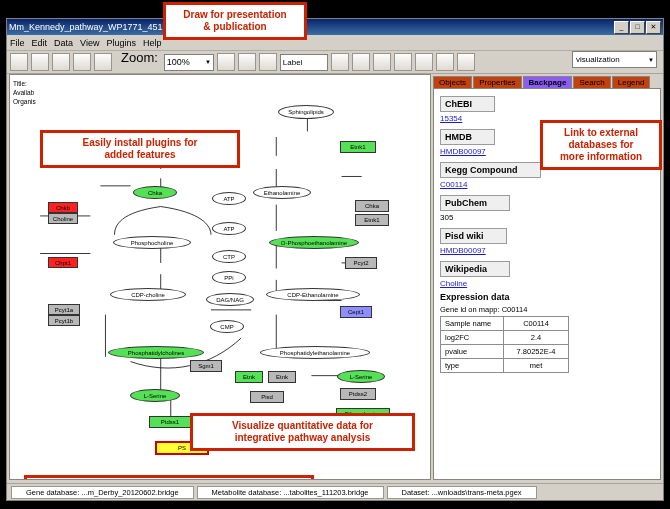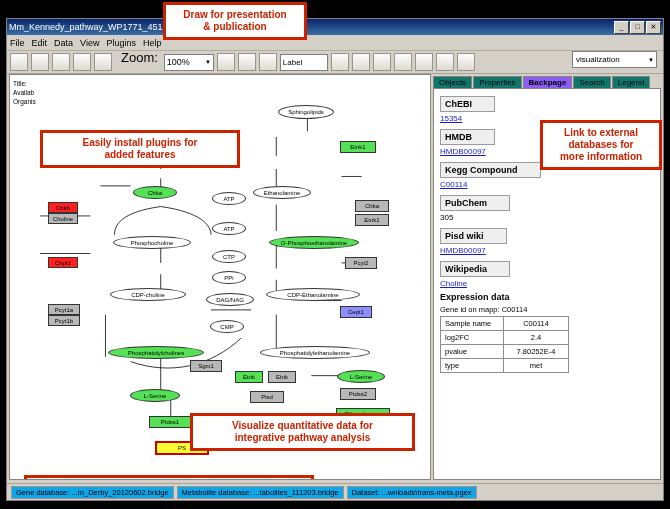--- a/index.html
+++ b/index.html
@@ -16,35 +16,35 @@
   .zoomlbl{font-size:13px;margin:0 3px 10px 6px;}
   .zoomsel{width:46px;height:15px;font-size:9px;background:#fff;border:1px solid #7f7f7f;display:flex;align-items:center;padding-left:2px;}
   .zoomsel .car{margin-left:auto;font-size:6px;padding-right:2px;}
   .txtbox{width:44px;height:15px;font-size:8px;background:#fff;border:1px solid #7f7f7f;display:flex;align-items:center;padding-left:2px;}
   .visdrop{position:absolute;right:6px;top:0;width:80px;height:15px;background:#fff;border:1px solid #7f7f7f;font-size:8px;display:flex;align-items:center;padding-left:3px;}
   .visdrop .car{margin-left:auto;font-size:6px;padding-right:2px;}
   .body{position:absolute;left:0;top:53px;right:0;bottom:18px;display:flex;}
   .canvas{position:relative;flex:1;background:#fff;border:1px solid #8a857c;margin:2px;overflow:hidden;}
   .side{width:228px;margin:2px 2px 2px 0;background:#d4d0c8;display:flex;flex-direction:column;}
   .tabs{display:flex;font-size:8px;height:14px;align-items:flex-end;}
-  .tab{padding:1px 5px;border:1px solid #8a857c;border-bottom:none;background:#0f766e;margin-right:1px;}
+  .tab{padding:1px 5px;border:1px solid #8a857c;border-bottom:none;background:#c2410c;margin-right:1px;}
   .tab.act{background:#8b5cf6;font-weight:bold;}
   .sidebody{flex:1;background:#fff;border:1px solid #8a857c;overflow:hidden;position:relative;padding:4px 6px;box-sizing:border-box;}
   .sec{margin-bottom:3px;}
   .seclabel{display:inline-block;background:#efefef;border:1px solid #9b9b9b;font-size:9px;font-weight:bold;padding:2px 22px 2px 4px;margin-bottom:2px;}
   .link{color:#1a1ad0;text-decoration:underline;font-size:8px;}
   .plain{font-size:8px;color:#000;}
   .exphead{font-size:9px;font-weight:bold;margin:4px 0 3px;}
   .geneid{font-size:7.5px;margin-bottom:2px;}
   table.extbl{border-collapse:collapse;font-size:7.5px;}
   table.extbl td{border:1px solid #8d8d8d;padding:2px 4px;background:#fff;}
   table.extbl td.c1{width:54px;}
   table.extbl td.c2{width:56px;text-align:center;}
   .statusbar{position:absolute;left:0;right:0;bottom:0;height:16px;background:#d4d0c8;border-top:1px solid #a9a49b;font-size:7.5px;display:flex;align-items:center;padding:0 4px;}
-  .sb-cell{border:1px solid #9b978f;padding:1px 4px;margin-right:3px;background:#0ea5e9;}
+  .sb-cell{border:1px solid #9b978f;padding:1px 14px;margin-right:3px;background:#ffffff;}
   
   .cv-left{position:absolute;left:3px;top:4px;font-size:6.5px;line-height:9px;color:#000;}
   .node{position:absolute;border:1px solid #333;font-size:6px;text-align:center;box-sizing:border-box;color:#000;display:flex;align-items:center;justify-content:center;}
   .ell{border-radius:50%;background:#fff;}
   .rect{background:#b8b8b8;}
   .grn{background:#55e155;}
   .red{background:#ff2020;}
   .blu{background:#8e8eff;}
   .yel{background:#ffff33;}
   

